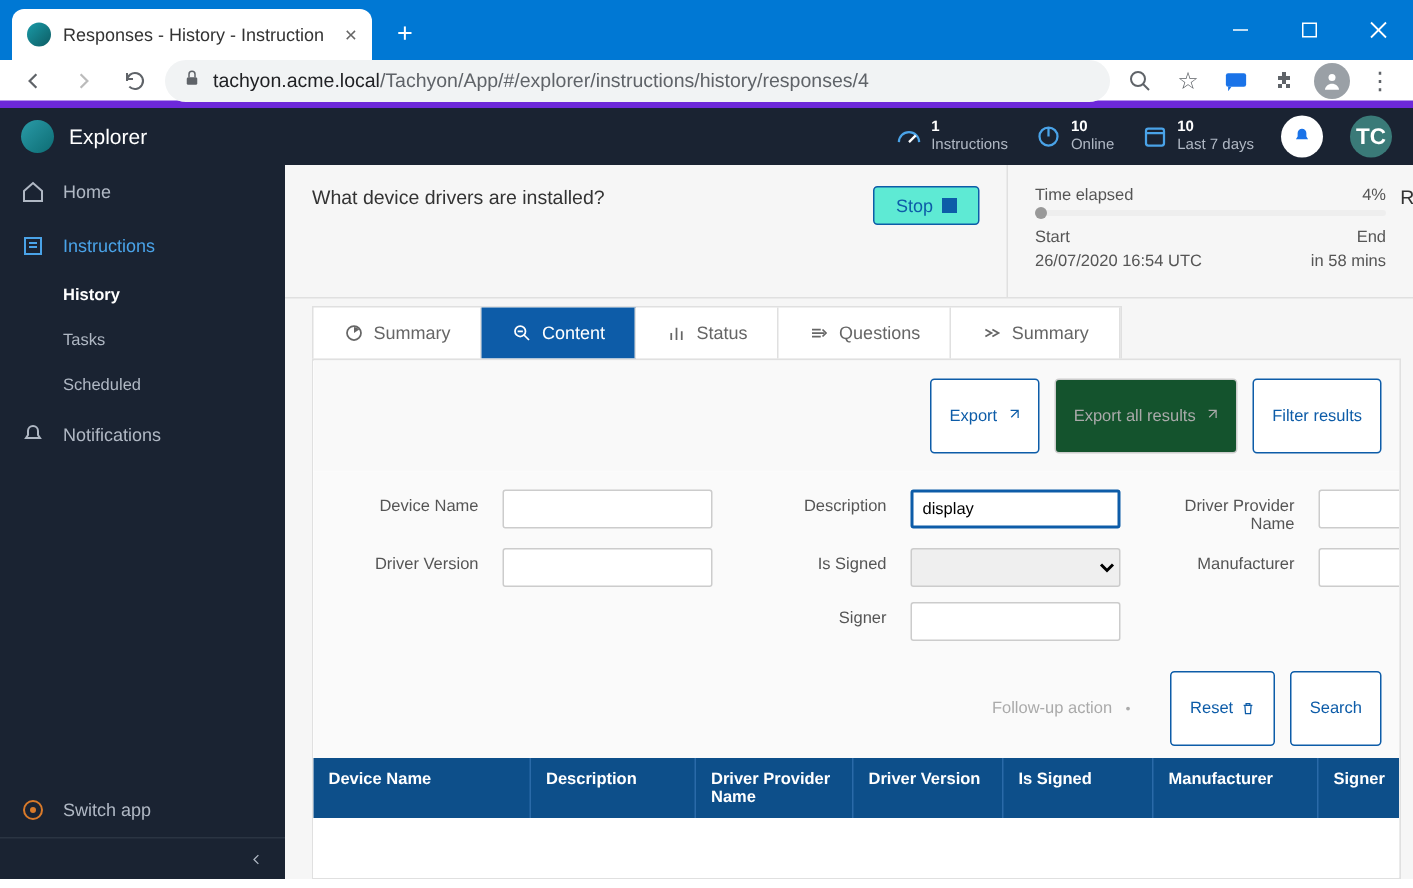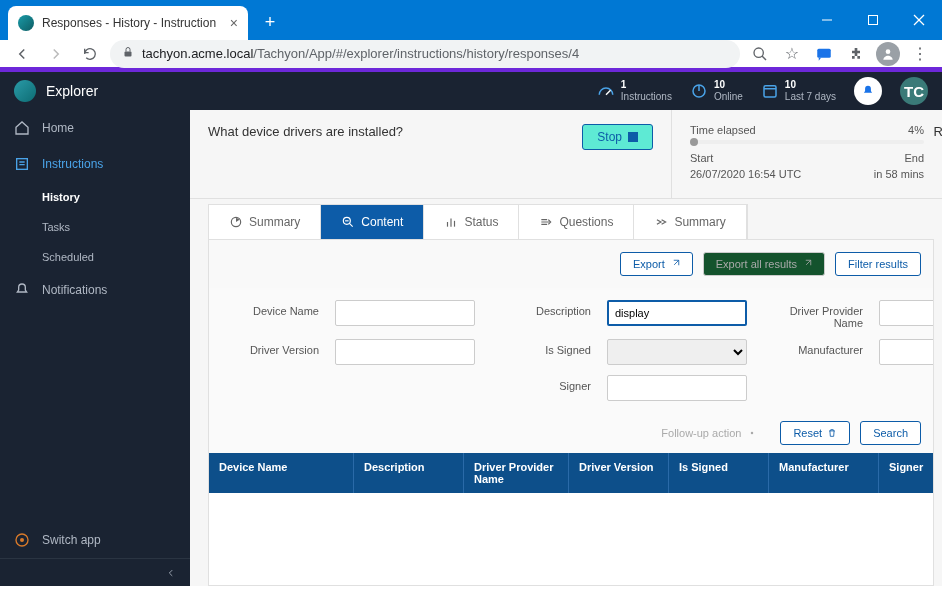--- a/index.html
+++ b/index.html
@@ -68,21 +68,21 @@
 
 .tabs-row { height: 40px; display: flex; padding: 0 18px; background: #f6f6f6; align-items: flex-end; }
 .tabs-inner { display: flex; background: #fff; border: 1px solid #e0e0e0; border-bottom: none; }
 .tab-btn { padding: 10px 20px; font-size: 12px; color: #666; cursor: pointer; display: flex; align-items: flex-end; gap: 6px; border-right: 1px solid #e0e0e0; }
 .tab-btn.active { background: #0d5ca8; color: #fff; }
 .tab-btn svg { width: 14px; height: 14px; }
 
 .content-area { flex: 1; margin: 0 8px 0 18px; background: #fff; border: 1px solid #e0e0e0; overflow-x: auto; overflow-y: hidden; display: flex; flex-direction: column; }
 
 .export-row { padding: 12px; display: flex; gap: 10px; justify-content: flex-end; background: #f9f9f9; }
-.btn { border: 1px solid #0d5ca8; color: #0d5ca8; background: #fff; padding: 5px 12px; border-radius: 3px; font-size: 11px; cursor: pointer; display: inline-flex; align-items: center; gap: 5px; }
+.btn { border: 1px solid #0d5ca8; color: #0d5ca8; background: #fff; padding: 18px 12px; border-radius: 3px; font-size: 11px; cursor: pointer; display: inline-flex; align-items: center; gap: 5px; }
 .btn.disabled { border-color: #ccc; color: #aaa; background: #14532d; cursor: default; }
 .btn.link { border: none; background: none; color: #aaa; }
 
 .filter-grid { padding: 12px 20px; display: grid; grid-template-columns: 90px 140px 100px 140px 100px 140px; gap: 10px 16px; align-items: start; background: #fafafa; }
 .filter-grid label { font-size: 11px; color: #555; text-align: right; padding-top: 5px; }
 .filter-grid input, .filter-grid select { height: 26px; border: 1px solid #ccc; border-radius: 2px; padding: 0 6px; font-size: 11px; width: 100%; }
 .filter-grid input.active { border: 2px solid #0d5ca8; }
 
 .action-row { padding: 8px 12px; display: flex; gap: 10px; justify-content: flex-end; background: #fafafa; }
 

